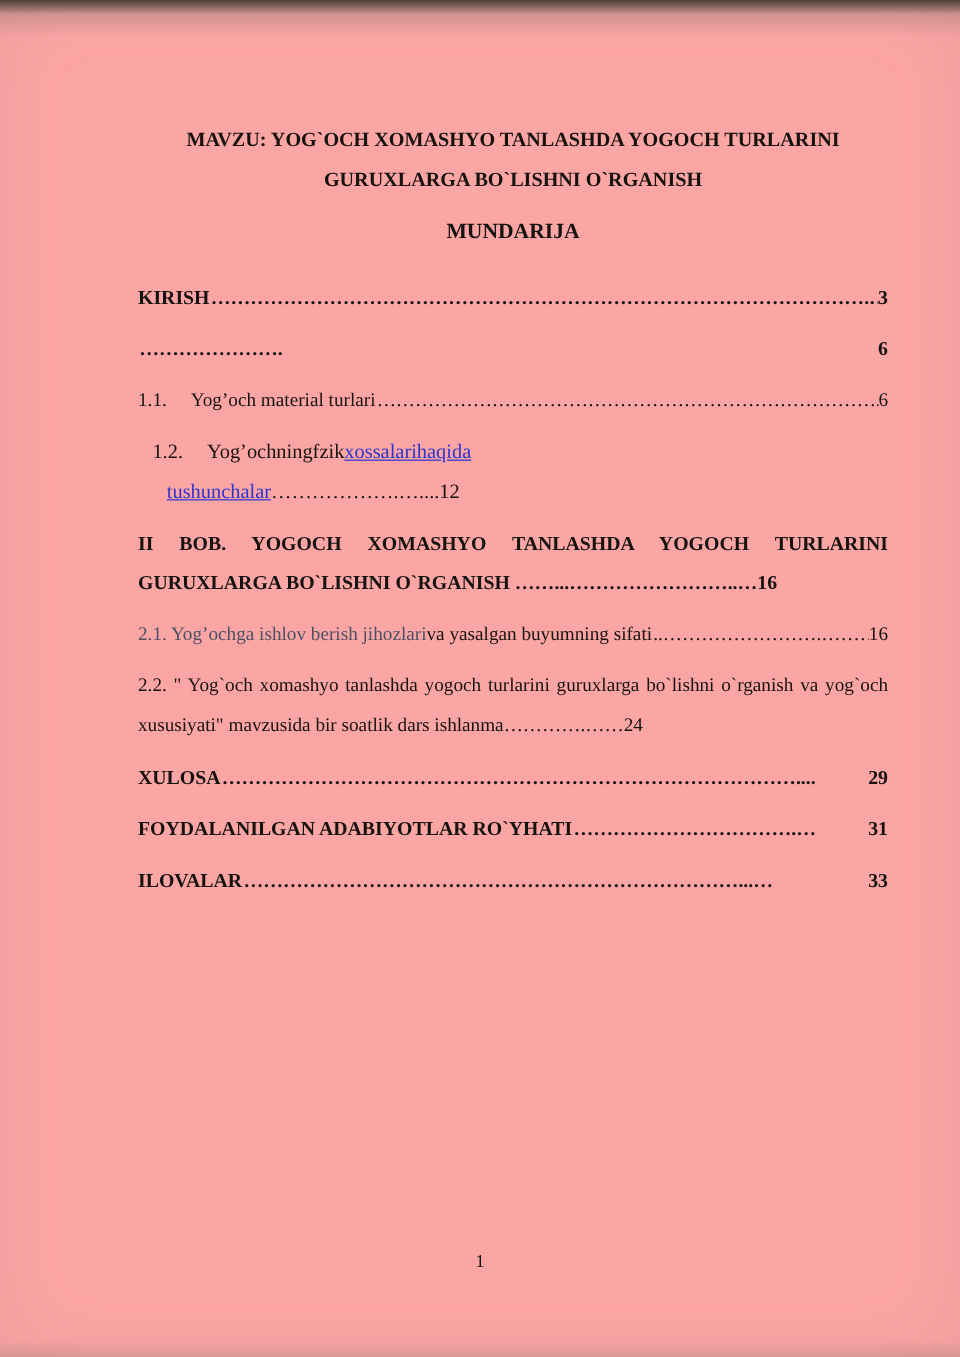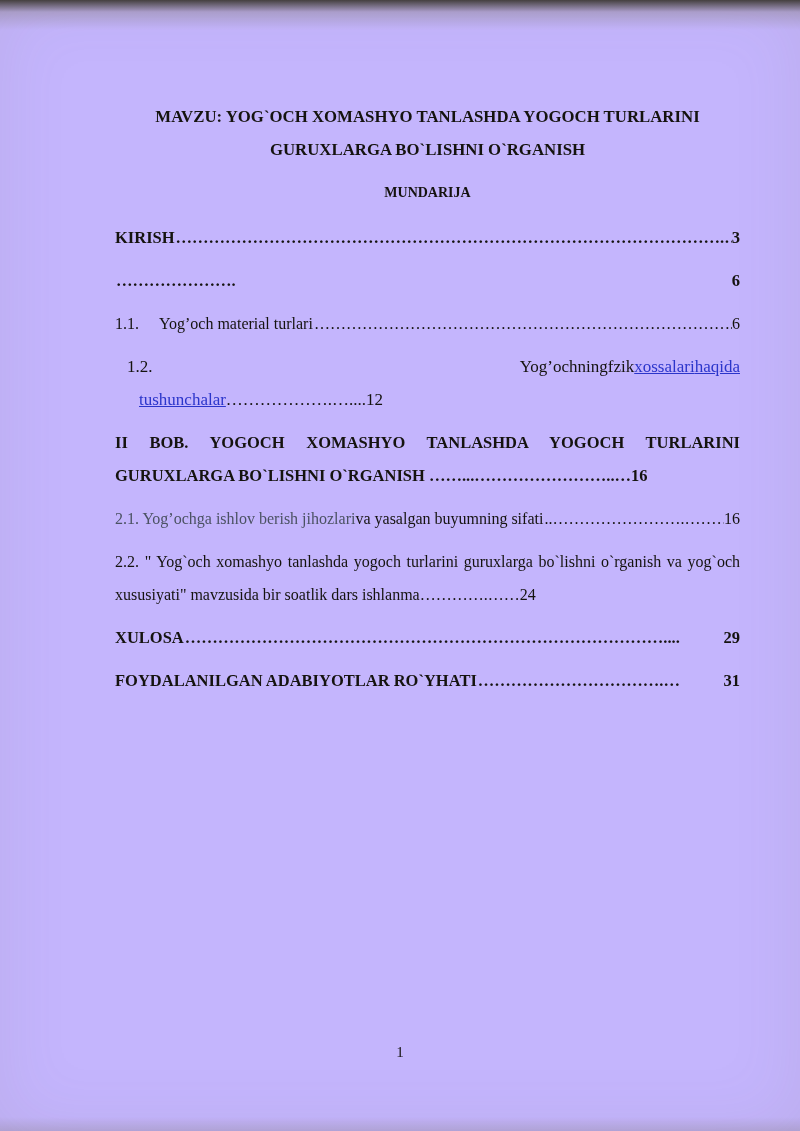--- a/index.html
+++ b/index.html
@@ -6,21 +6,21 @@
   html, body { margin: 0; padding: 0; }
   body {
     background: #e8e6e1;
     font-family: "Liberation Serif", serif;
   }
   .page {
     position: relative;
     width: 800px;
     height: 1131px;
     margin: 0 auto;
-    background: #c4b5fd;
+    background: #fca5a5;
     overflow: hidden;
     box-shadow: inset 0 0 70px rgba(110,100,85,0.10);
     padding-left: 24px;
   }
   .top-shade {
     position: absolute; top: 0; left: 0; width: 100%; height: 30px;
     background: linear-gradient(180deg, rgba(58,54,48,0.92) 0%, rgba(120,112,100,0.30) 40%, rgba(252,251,248,0) 100%);
     pointer-events: none;
   }
   .bottom-shade {
@@ -36,22 +36,22 @@
     font-size: 16px;
     line-height: 33px;
   }
   .title {
     margin: 0 0 10px;
     font-size: 16.8px;
     font-weight: 700;
     text-align: center;
   }
   .toc-head {
-    margin: 0 0 12px;
-    font-size: 14px;
+    margin: 0 0 22px;
+    font-size: 18px;
     font-weight: 700;
     text-align: center;
   }
   p.row {
     display: flex;
     align-items: flex-end;
     margin: 0 0 10px;
   }
   .row .lbl { white-space: nowrap; }
   .row .dots {
@@ -67,21 +67,21 @@
     margin: 0 0 10px;
     text-align: justify;
   }
   .blue { color: var(--blue, #2b35cb); text-decoration: underline; }
   .muted { color: var(--muted, #4b5263); }
   .item12 { margin: 0 0 10px; font-size: 17px; }
   .spread { display: flex; margin-left: 12px; }
   .spread .words {
     flex: 1;
     display: flex;
-    justify-content: flex-end;
+    justify-content: flex-start;
   }
   .line2 { display: block; padding-left: 24px; }
   .pageno {
     position: absolute;
     bottom: 70px; left: 0;
     width: 100%;
     text-align: center;
     font-size: 15px;
     color: #15130f;
   }
@@ -150,18 +150,23 @@
       <span class="dots">……………………………………………………………………………....</span>
       <span class="num">29</span>
     </p>
 
     <p class="row bold">
       <span class="lbl">FOYDALANILGAN ADABIYOTLAR RO`YHATI</span>
       <span class="dots">…………………………….…</span>
       <span class="num">31</span>
     </p>
 
+    <p class="row bold">
+      <span class="lbl">ILOVALAR</span>
+      <span class="dots">…………………………………………………………………...…</span>
+      <span class="num">33</span>
+    </p>
 
   </div>
 
   <div class="pageno">1</div>
   <div class="bottom-shade"></div>
 </div>
 
 </body></html>

